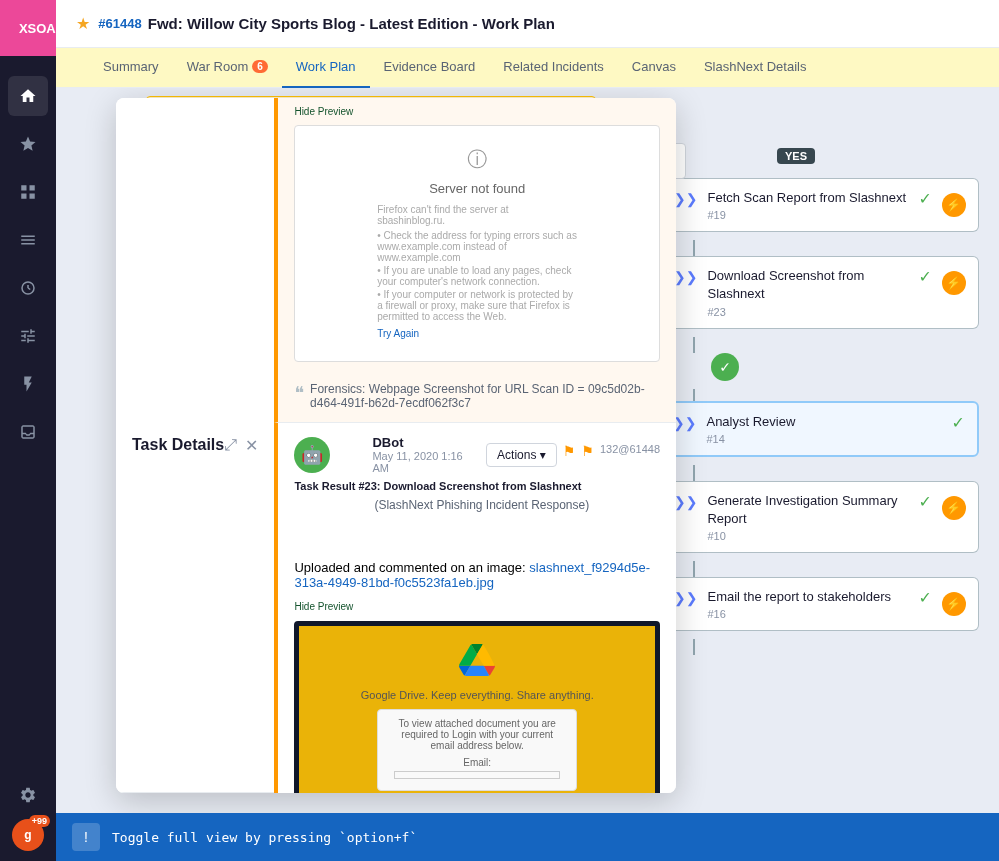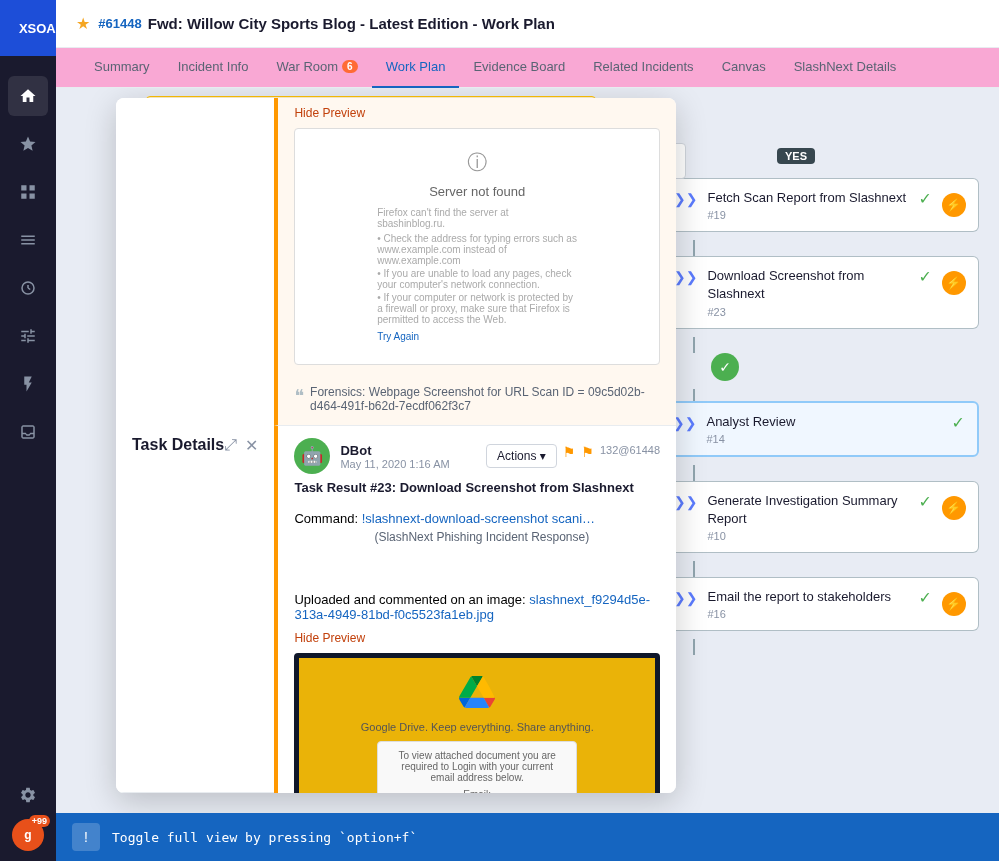--- a/index.html
+++ b/index.html
@@ -4,21 +4,21 @@
   <style>
     * { box-sizing: border-box; margin: 0; padding: 0; }
     body { font-family: -apple-system, BlinkMacSystemFont, 'Segoe UI', sans-serif; font-size: 13px; background: #f0f2f5; overflow: hidden; width: 999px; height: 861px; }
 
     
     .sidebar {
       position: absolute; left: 0; top: 0; width: 56px; height: 861px;
       background: #1a1a2e; display: flex; flex-direction: column; align-items: center; padding-top: 0; z-index: 100;
     }
     .sidebar-logo {
-      width: 56px; height: 56px; background: #1d4ed8; display: flex; align-items: center; justify-content: center;
+      width: 56px; height: 56px; background: #ec4899; display: flex; align-items: center; justify-content: center;
       color: white; font-weight: bold; font-size: 13px; flex-shrink: 0; padding-left: 28px;
     }
     .sidebar-icon {
       width: 40px; height: 40px; border-radius: 6px; display: flex; align-items: center; justify-content: center;
       color: #8892a4; cursor: pointer; margin: 4px 0; font-size: 16px;
     }
     .sidebar-icon.active { color: white; background: rgba(255,255,255,0.1); }
     .sidebar-avatar {
       width: 32px; height: 32px; border-radius: 50%; background: #e8501a; display: flex; align-items: center;
       justify-content: center; color: white; font-size: 12px; font-weight: bold; position: relative; cursor: pointer;
@@ -35,21 +35,21 @@
       background: white; display: flex; align-items: center; padding: 0 20px;
       border-bottom: 1px solid #e8ecf0; z-index: 50;
     }
     .header-star { color: #f5a623; font-size: 16px; margin-right: 8px; }
     .header-incident-id { color: #1565c0; font-weight: 600; margin-right: 6px; }
     .header-title { font-weight: 600; color: #1a1a2e; font-size: 15px; }
 
     
     .nav-tabs {
       position: absolute; left: 56px; top: 48px; right: 0; height: 40px;
-      background: #f9a8d4; display: flex; align-items: center; padding: 0 24px;
+      background: #fef9c3; display: flex; align-items: center; padding: 0 33px;
       border-bottom: 1px solid #e8ecf0; z-index: 50; gap: 0;
     }
     .nav-tab {
       padding: 8px 14px; font-size: 13px; color: #5a6474; cursor: pointer;
       border-bottom: 2px solid transparent; white-space: nowrap; height: 40px;
       display: flex; align-items: center; gap: 4px;
     }
     .nav-tab.active { color: #1565c0; border-bottom: 2px solid #1565c0; font-weight: 500; }
     .nav-badge {
       background: #ff6b35; color: white; font-size: 10px; border-radius: 8px;
@@ -142,21 +142,21 @@
 
     
     .message-block {
       border-left: 4px solid #ff9800; margin: 0; background: #fff8f0;
     }
 
     .message-header-bar {
       display: flex; align-items: center; justify-content: space-between;
       padding: 8px 16px; background: #fff8f0;
     }
-    .hide-preview-link { color: #c2410c; font-size: 12px; cursor: pointer; }
+    .hide-preview-link { color: #14532d; font-size: 10px; cursor: pointer; }
 
     .preview-card {
       margin: 0 16px 12px; border: 1px solid #ddd; border-radius: 4px;
       background: white; overflow: hidden;
     }
     .preview-card-inner {
       padding: 20px; text-align: center; min-height: 120px;
       display: flex; flex-direction: column; align-items: center; justify-content: center;
     }
     .server-not-found {
@@ -180,33 +180,33 @@
     .dbot-header {
       display: flex; align-items: center; padding: 12px 16px 6px; gap: 10px;
     }
     .dbot-avatar {
       width: 36px; height: 36px; background: #4caf50; border-radius: 50%;
       display: flex; align-items: center; justify-content: center;
       font-size: 18px; flex-shrink: 0;
     }
     .dbot-name { font-weight: 600; color: #1a1a2e; font-size: 13px; }
     .dbot-time { font-size: 11px; color: #8892a4; }
-    .dbot-meta { flex: 1; }
+    .dbot-meta { flex: 1; margin-left: 32px; }
     .dbot-actions-row { display: flex; align-items: flex-start; gap: 6px; }
     .flag-icon { color: #ff9800; font-size: 14px; cursor: pointer; }
     .dbot-id { font-size: 11px; color: #8892a4; }
 
     .actions-btn {
       background: white; border: 1px solid #d0d5dd; border-radius: 4px;
       padding: 4px 10px; font-size: 12px; color: #1a1a2e; cursor: pointer;
       display: flex; align-items: center; gap: 4px;
     }
 
     .dbot-content { padding: 0 16px 12px; }
-    .task-result { font-size: 13px; margin-bottom: 16px; }
+    .task-result { font-size: 11px; margin-bottom: 6px; }
     .task-result strong { color: #1a1a2e; }
     .command-line { font-size: 13px; margin-bottom: 4px; }
     .command-link { color: #1565c0; }
     .command-sub { color: #5a6474; font-size: 12px; margin-left: 80px; margin-bottom: 6px; }
     .uploaded-text { font-size: 13px; margin-bottom: 8px; margin-top: 48px; }
     .uploaded-link { color: #1565c0; }
 
     .preview-phishing {
       margin: 0 0 12px; border: 5px solid #0f172a; border-radius: 4px;
       background: #eab308; overflow: hidden; min-height: 130px;
@@ -312,23 +312,20 @@
 
 <div class="header">
   <span class="header-star">★</span>
   <span class="header-incident-id">#61448</span>
   <span class="header-title">Fwd: Willow City Sports Blog - Latest Edition - Work Plan</span>
 </div>
 
 <div class="nav-tabs">
   <div class="nav-tab">
       <span>Summary</span>
-    </div>
-  <div class="nav-tab">
-      <span>Incident Info</span>
     </div>
   <div class="nav-tab">
     <span>War Room</span>
     <span class="nav-badge">6</span>
   </div>
   <div class="nav-tab active">
       <span>Work Plan</span>
     </div>
   <div class="nav-tab">
       <span>Evidence Board</span>
@@ -482,25 +479,20 @@
               <div class="dbot-actions-row">
                 <button class="actions-btn">Actions ▾</button>
                 <span class="flag-icon">⚑</span>
                 <span class="flag-icon">⚑</span>
                 <span class="dbot-id">132@61448</span>
               </div>
             </div>
             <div class="dbot-content">
               <div class="task-result">
                 <strong>Task Result  #23: Download Screenshot from Slashnext</strong>
-              </div>
-              <div class="command-line">
-                <span>Command:</span>
-                <span> </span>
-                <span class="command-link">!slashnext-download-screenshot scani…</span>
               </div>
               <div class="command-sub">(SlashNext Phishing Incident Response)</div>
               <div class="uploaded-text">
                 <span>Uploaded and commented on an image:</span>
                 <span> </span>
                 <span class="uploaded-link">slashnext_f9294d5e-313a-4949-81bd-f0c5523fa1eb.jpg</span>
               </div>
 
               <div style="margin-bottom:8px;">
                 <span class="hide-preview-link">Hide Preview</span>

